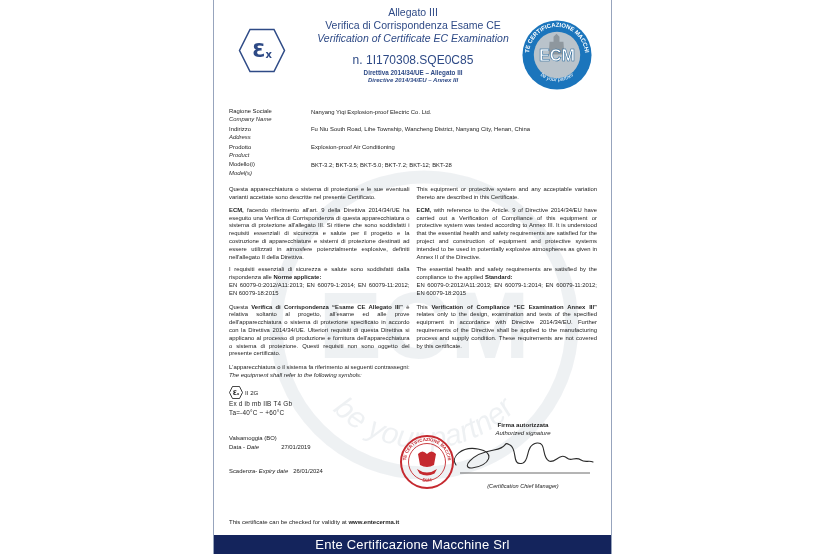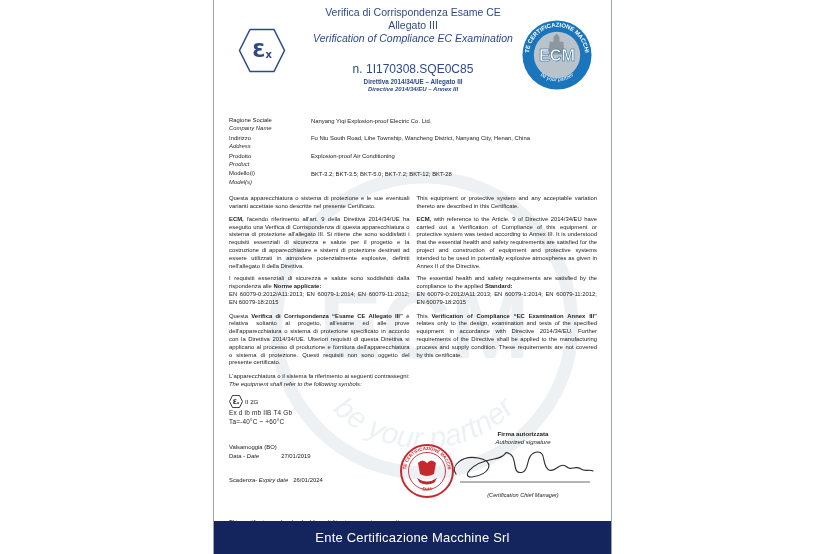--- a/index.html
+++ b/index.html
@@ -7,21 +7,21 @@
          font-family:"Liberation Sans",sans-serif;color:#1c1c1c;}
   .page{position:absolute;left:213px;top:0;width:399px;height:554px;background:#ffffff;
         border-left:1px solid #97a4bd;border-right:1px solid #97a4bd;box-sizing:border-box;}
   .content{position:absolute;left:0;top:0;right:0;bottom:19px;padding:6px 14px 0 15px;box-sizing:border-box;}
   .wm{position:absolute;left:45px;top:160px;opacity:0.13;pointer-events:none;}
   
   .hdr{position:relative;text-align:center;}
   .t-navy{color:#2e4a86;}
   .h1{font-size:10.5px;line-height:13px;font-weight:500;}
   .h1i{font-size:10.5px;line-height:13px;font-weight:500;font-style:italic;}
-  .cnum{font-size:12px;line-height:17px;font-weight:500;margin-top:16px;}
+  .cnum{font-size:12px;line-height:17px;font-weight:500;margin-top:7px;}
   .dir1{font-size:6.3px;line-height:7.5px;font-weight:bold;}
   .dir2{font-size:6px;line-height:7.5px;font-weight:bold;font-style:italic;}
   .exlogo{position:absolute;left:9px;top:22px;}
   .ecmlogo{position:absolute;right:3px;top:12px;}
   
   .fields{margin-top:23px;}
   .frow{display:grid;grid-template-columns:82px 1fr;margin-bottom:1px;}
   .flabel span{display:block;font-size:5.9px;line-height:8.4px;}
   .flabel .en{font-style:italic;color:#2b2b2b;}
   .fvalue{font-size:5.9px;line-height:8.4px;padding-top:0.5px;}
@@ -44,21 +44,21 @@
   .daterow .val{margin-left:22px;}
   .expiry{position:absolute;left:0;top:47px;font-size:5.9px;}
   .expiry .val{margin-left:5px;}
   .sig{position:absolute;left:210px;top:0;width:168px;text-align:center;}
   .sig .l1{font-size:6.2px;font-weight:bold;line-height:8px;}
   .sig .l2{font-size:6px;font-style:italic;line-height:8px;}
   .sig .role{font-size:5.6px;font-style:italic;line-height:7px;margin-top:-2px;}
   .stamp{position:absolute;left:170px;top:12px;}
   .validity{position:absolute;left:15px;top:519px;font-size:6px;}
   .validity .url{font-weight:bold;}
-  .footer-bar{position:absolute;left:0;right:0;bottom:0;height:33px;background:#14245c;
+  .footer-bar{position:absolute;left:0;right:0;bottom:0;height:19px;background:#14245c;
       display:flex;align-items:center;justify-content:center;}
   .footer-bar span{color:#ffffff;font-size:13px;font-weight:500;letter-spacing:0.2px;}
 </style>
 </head>
 <body>
 
 <div class="stage">
   <div class="page">
 
     <svg class="wm" width="330" height="330" viewBox="0 0 330 330">
@@ -87,23 +87,23 @@
           <text font-size="6" font-weight="bold" fill="#ffffff" font-family="Liberation Sans, sans-serif">
             <textPath href="#ecm-arc-top" startOffset="50%" text-anchor="middle">ENTE CERTIFICAZIONE MACCHINE</textPath>
           </text>
           <path id="ecm-arc-bot" d="M12,46 A27,27 0 0 0 63,46" fill="none"></path>
           <text font-size="5.4" fill="#ffffff" font-style="italic" font-family="Liberation Sans, sans-serif">
             <textPath href="#ecm-arc-bot" startOffset="50%" text-anchor="middle">be your partner</textPath>
           </text>
           <text x="37.5" y="43.5" text-anchor="middle" font-size="16.5" font-weight="bold" fill="#ffffff" stroke="#155a91" stroke-width="0.5" font-family="Liberation Sans, sans-serif">ECM</text>
         </svg>
 
+        <div class="h1 t-navy">Allegato III</div>
         <div class="h1 t-navy">Verifica di Corrispondenza Esame CE</div>
-        <div class="h1 t-navy">Allegato III</div>
-        <div class="h1i t-navy">Verification of Compliance EC Examination</div>
+        <div class="h1i t-navy">Verification of Certificate EC Examination</div>
         <div class="cnum t-navy">n. 1I170308.SQE0C85</div>
         <div class="dir1 t-navy">Direttiva 2014/34/UE – Allegato III</div>
         <div class="dir2 t-navy">Directive 2014/34/EU – Annex III</div>
       </div>
 
       <div class="fields">
         <div class="frow">
           <div class="flabel">
               <span>Ragione Sociale</span>
               <span class="en">Company Name</span>

